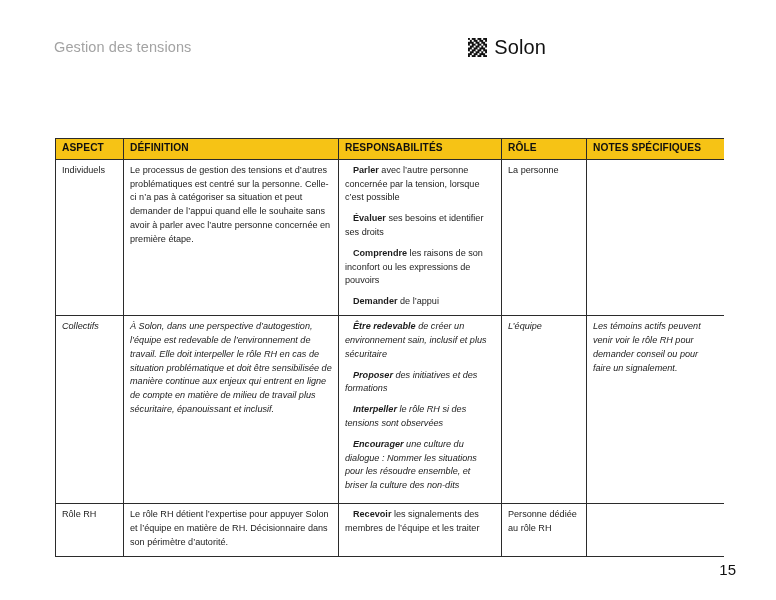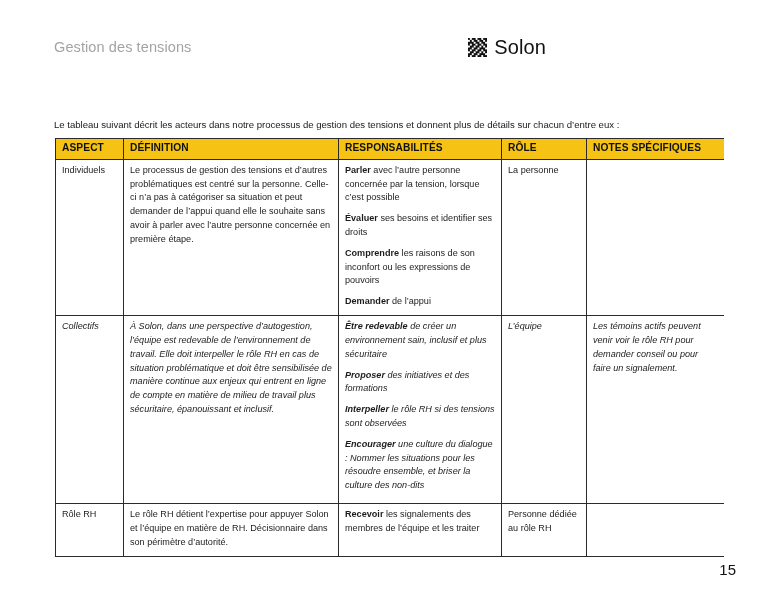--- a/index.html
+++ b/index.html
@@ -119,21 +119,21 @@
   
   col.c-aspect  { width: 68px; }
   col.c-def     { width: 215px; }
   col.c-resp    { width: 163px; }
   col.c-role    { width: 85px; }
   col.c-notes   { width: 138px; }
 
   .cell-plain { }
   .resp-item { margin: 0 0 7px 0; }
   .resp-item:last-child { margin-bottom: 0; }
-  .resp-item b { font-weight: 700; }
+  .resp-item b { font-weight: 700; margin-left: 8px; }
 
   .row-1 td { height: 142px; }
   .row-2 td { height: 188px; font-style: italic; }
   .row-3 td { height: 48px; }
 
   
   .clip-bottom {
     overflow: hidden;
   }
 
@@ -194,21 +194,20 @@
             <rect x="4" y="9" width="1" height="1"></rect>
             <rect x="7" y="9" width="1" height="1"></rect>
           </g>
         </svg>
       </span>
       <span class="brand-name">Solon</span>
     </div>
   </div>
 
 
-  <p class="intro">Le tableau suivant décrit les acteurs dans notre processus de gestion des tensions et donnent plus de détails sur chacun d’entre eux :</p>
 
   <div class="table-wrap clip-bottom">
     <table class="actors">
       <colgroup>
         <col class="c-aspect">
         <col class="c-def">
         <col class="c-resp">
         <col class="c-role">
         <col class="c-notes">
       </colgroup>

